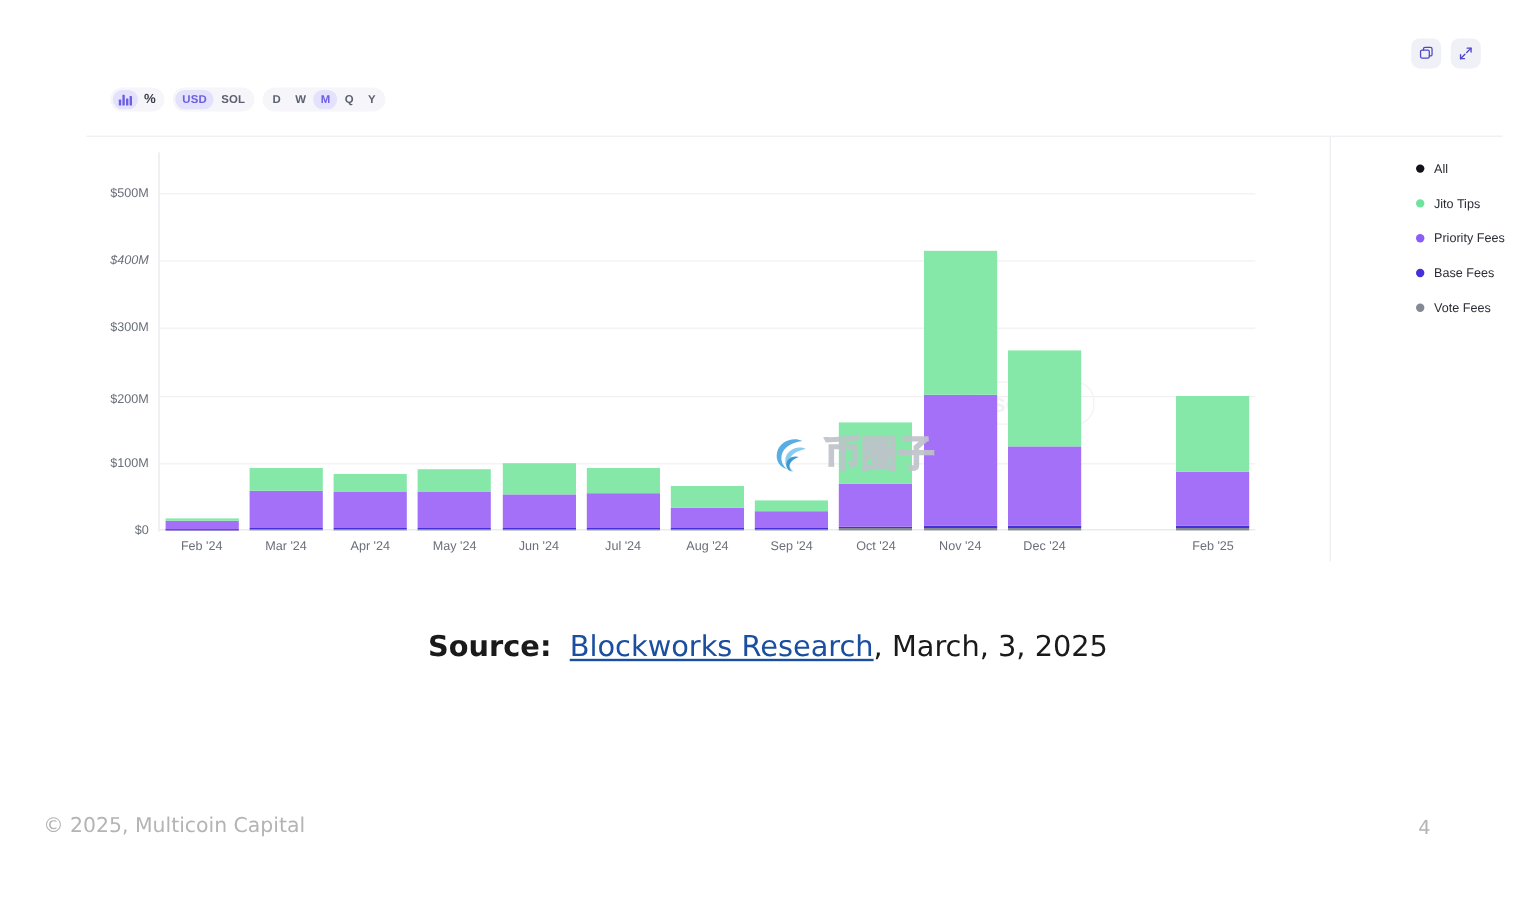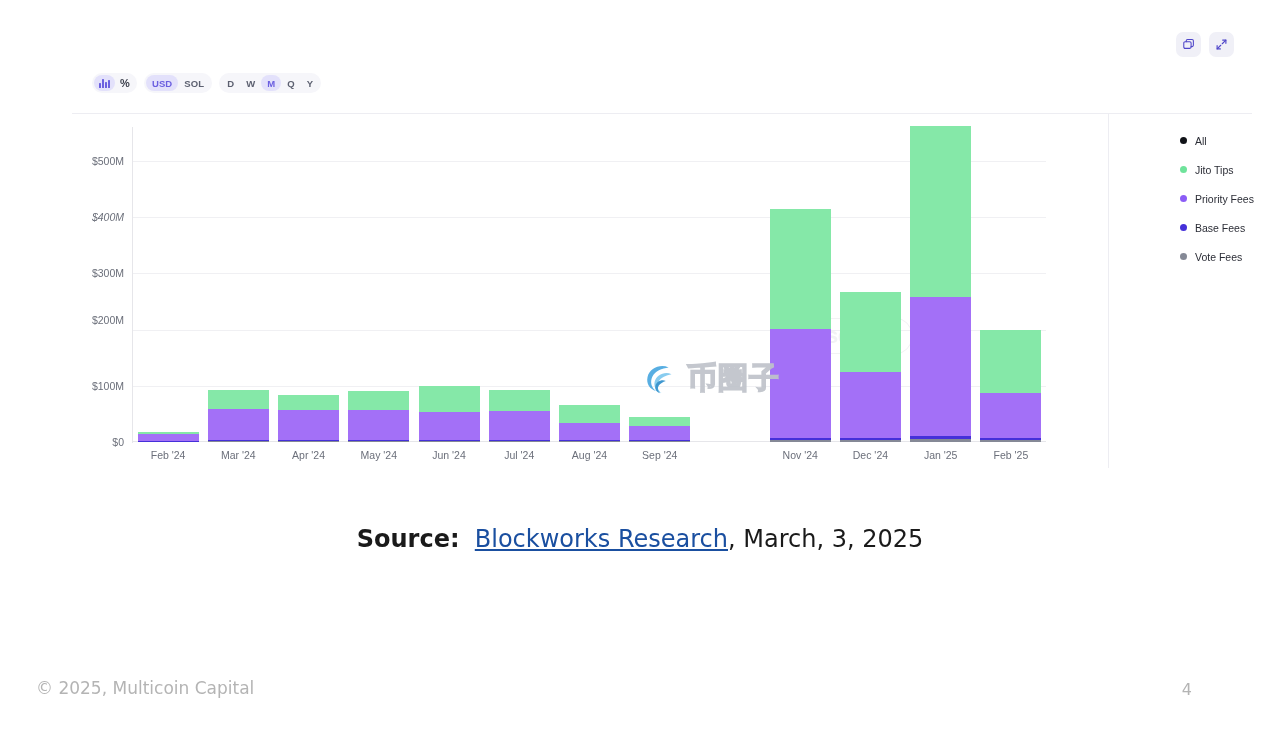--- a/index.html
+++ b/index.html
@@ -362,21 +362,21 @@
           <path d="M33 13c-9-4-20 1-22 10-1.6 7 2.5 13 9 14.6-5-3.4-6.6-9.6-4-15 2.8-5.8 10-8.6 17-9.6z" fill="#4aa8e0"></path>
           <path d="M36 20c-7-3.4-16 .6-17.6 8-1.2 5.6 2 10.4 7.2 11.6-4-2.6-5.2-7.6-3-11.8 2.2-4.6 8-6.8 13.4-7.8z" fill="#7ec8ee"></path>
           <path d="M30 27c-4.6-1.8-10 .8-10.8 5.4-.7 3.7 1.6 6.8 5 7.4-2.6-1.8-3.2-5-1.6-7.6 1.5-2.6 4.6-4.2 7.4-5.2z" fill="#2e8fcc"></path>
         </svg>
         <span id="wm-cn-text">币圈子</span>
       </div>
     <div class="ytick" style="top: 315px;">$0</div>
         <div class="gridline" style="top: 258.75px;"></div>
         <div class="ytick" style="top: 258.75px;">$100M</div>
         <div class="gridline" style="top: 202.5px;"></div>
-        <div class="ytick" style="top: 193px;">$200M</div>
+        <div class="ytick" style="top: 206px;">$200M</div>
         <div class="gridline" style="top: 146.25px;"></div>
         <div class="ytick" style="top: 146.25px;">$300M</div>
         <div class="gridline" style="top: 90px;"></div>
         <div class="ytick" style="top: 90px; font-style: italic;">$400M</div>
         <div class="gridline" style="top: 33.75px;"></div>
         <div class="ytick" style="top: 33.75px;">$500M</div>
         <div class="axis-base"></div>
         <div class="bar-col" style="left: 4.61538px; width: 61px; height: 9.5625px; z-index: 2;">
           <div class="seg" style="background: rgb(133, 137, 150); height: 0.5625px; bottom: 0px;"></div>
           <div class="seg" style="background: rgb(69, 48, 217); height: 0.5625px; bottom: 0.5625px;"></div>
@@ -426,41 +426,41 @@
           <div class="seg" style="background: rgb(133, 232, 168); height: 18.5625px; bottom: 18.5625px;"></div>
           <div class="xlabel">Aug '24</div>
         </div>
         <div class="bar-col" style="left: 496.231px; width: 61px; height: 24.75px; z-index: 2;">
           <div class="seg" style="background: rgb(133, 137, 150); height: 1.125px; bottom: 0px;"></div>
           <div class="seg" style="background: rgb(69, 48, 217); height: 1.125px; bottom: 1.125px;"></div>
           <div class="seg" style="background: rgb(163, 112, 247); height: 13.5px; bottom: 2.25px;"></div>
           <div class="seg" style="background: rgb(133, 232, 168); height: 9px; bottom: 15.75px;"></div>
           <div class="xlabel">Sep '24</div>
         </div>
+        <div class="bar-col" style="left: 566.462px; width: 61px; height: 90px; z-index: 2;">
+          <div class="seg" style="background: rgb(133, 137, 150); height: 1.6875px; bottom: 0px;"></div>
+          <div class="seg" style="background: rgb(69, 48, 217); height: 1.6875px; bottom: 1.6875px;"></div>
+          <div class="seg" style="background: rgb(163, 112, 247); height: 36px; bottom: 3.375px;"></div>
+          <div class="seg" style="background: rgb(133, 232, 168); height: 50.625px; bottom: 39.375px;"></div>
+          <div class="xlabel">Oct '24</div>
+        </div>
         <div class="bar-col" style="left: 636.692px; width: 61px; height: 233.438px; z-index: 2;">
           <div class="seg" style="background: rgb(133, 137, 150); height: 2.25px; bottom: 0px;"></div>
           <div class="seg" style="background: rgb(69, 48, 217); height: 2.25px; bottom: 2.25px;"></div>
           <div class="seg" style="background: rgb(163, 112, 247); height: 108.562px; bottom: 4.5px;"></div>
           <div class="seg" style="background: rgb(133, 232, 168); height: 120.375px; bottom: 113.062px;"></div>
           <div class="xlabel">Nov '24</div>
         </div>
         <div class="bar-col" style="left: 706.923px; width: 61px; height: 111px; z-index: 2;">
           <div class="seg" style="background: rgb(133, 137, 150); height: 2.25px; bottom: 0px;"></div>
           <div class="seg" style="background: rgb(69, 48, 217); height: 2.25px; bottom: 2.25px;"></div>
           <div class="seg" style="background: rgb(163, 112, 247); height: 65.25px; bottom: 4.5px;"></div>
           <div class="seg" style="background: rgb(133, 232, 168); height: 80.4375px; bottom: 69.75px;"></div>
           <div class="xlabel">Dec '24</div>
         </div>
-        <div class="bar-col" style="left: 777.154px; width: 61px; height: 315.562px; z-index: 2;">
-          <div class="seg" style="background: rgb(133, 137, 150); height: 2.8125px; bottom: 0px;"></div>
-          <div class="seg" style="background: rgb(69, 48, 217); height: 2.8125px; bottom: 2.8125px;"></div>
-          <div class="seg" style="background: rgb(163, 112, 247); height: 139.5px; bottom: 5.625px;"></div>
-          <div class="seg" style="background: rgb(133, 232, 168); height: 170.438px; bottom: 145.125px;"></div>
-          <div class="xlabel">Jan '25</div>
-        </div>
         <div class="bar-col" style="left: 847.385px; width: 61px; height: 111.938px; z-index: 2;">
           <div class="seg" style="background: rgb(133, 137, 150); height: 2.25px; bottom: 0px;"></div>
           <div class="seg" style="background: rgb(69, 48, 217); height: 2.25px; bottom: 2.25px;"></div>
           <div class="seg" style="background: rgb(163, 112, 247); height: 44.4375px; bottom: 4.5px;"></div>
           <div class="seg" style="background: rgb(133, 232, 168); height: 63px; bottom: 48.9375px;"></div>
           <div class="xlabel">Feb '25</div>
         </div>
       </div>
   </div>
 

